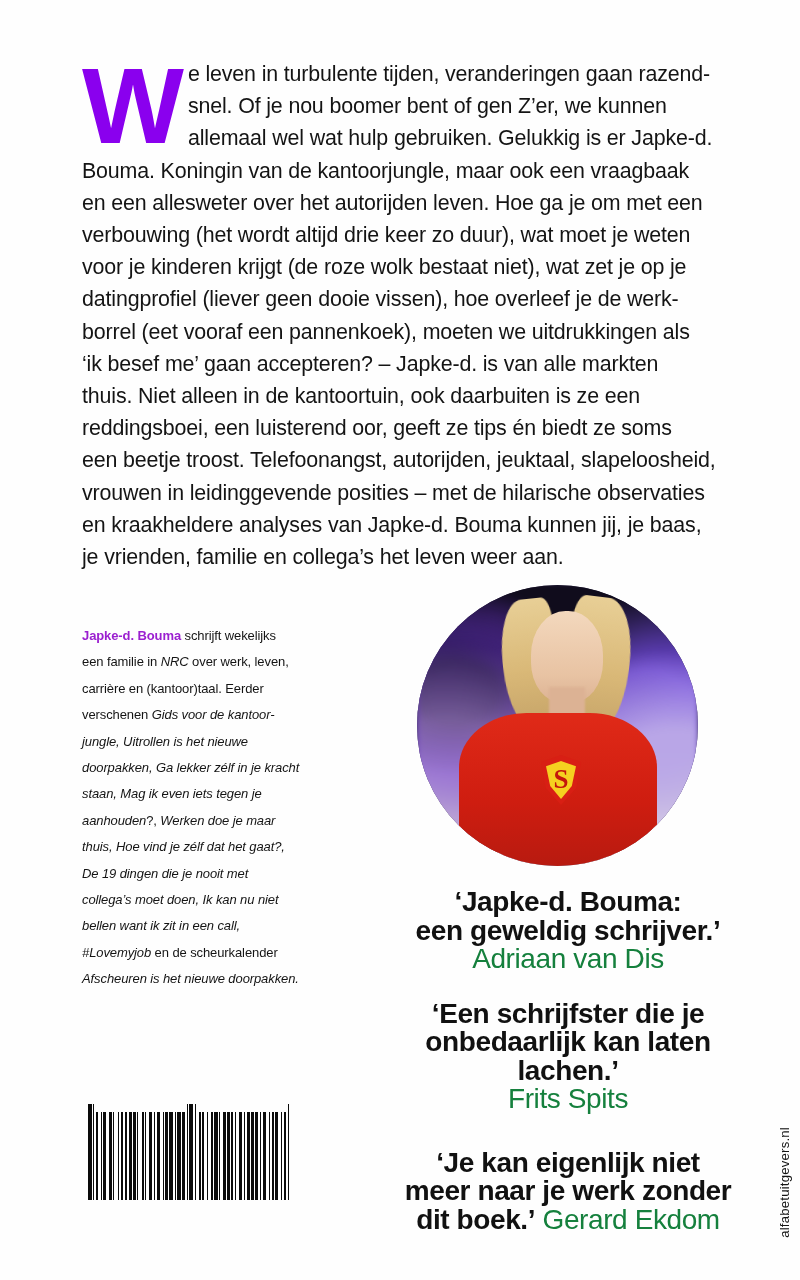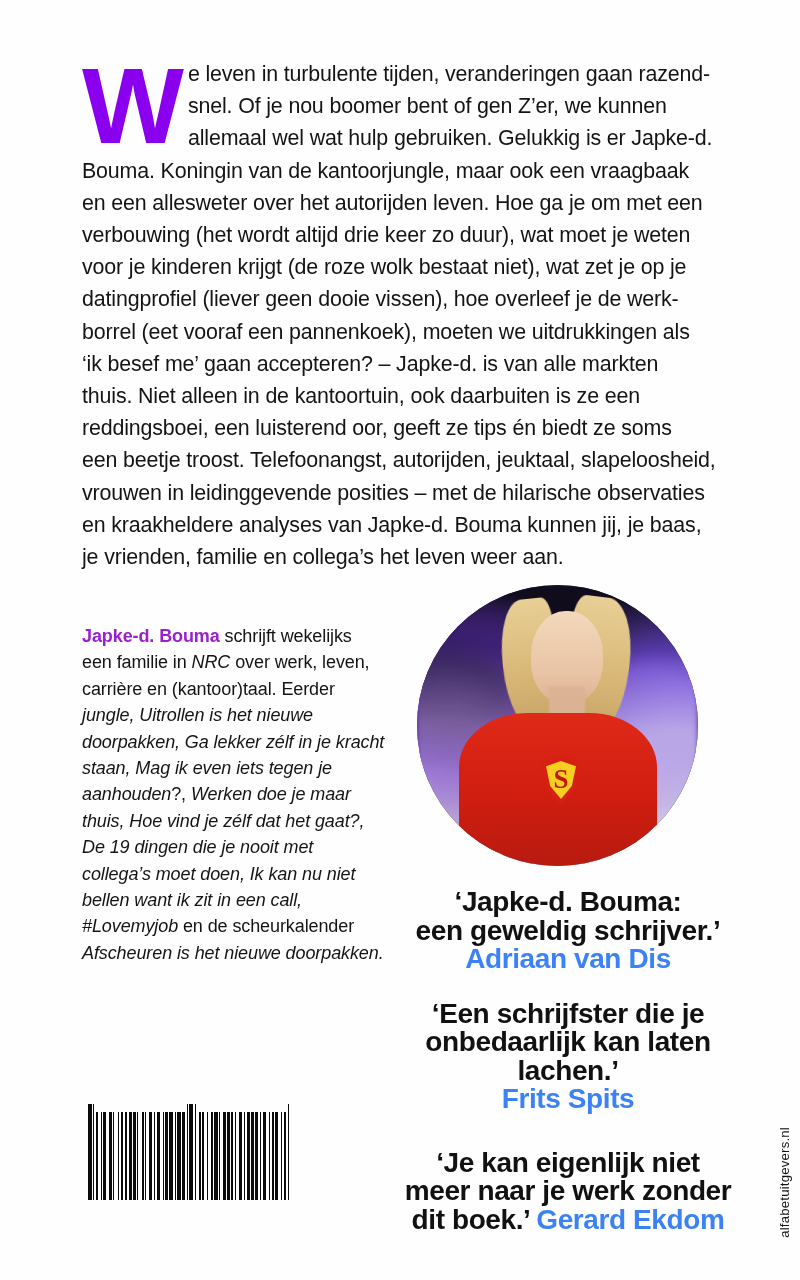--- a/index.html
+++ b/index.html
@@ -37,21 +37,21 @@
     font-family: "Liberation Sans", sans-serif;
   }
   .blurb-line { display: block; white-space: nowrap; }
 
   
   #bio {
     position: absolute;
     left: 82px;
     top: 623px;
     width: 296px;
-    font-size: 18px;
+    font-size: 13px;
     line-height: 26.4px;
     letter-spacing: -0.1px;
     color: #141414;
   }
   #bio .bio-name {
     color: #9b1fd0;
     font-weight: 700;
   }
   #bio i { font-style: italic; }
   .bio-line { display: block; white-space: nowrap; }
@@ -145,21 +145,21 @@
   }
   .quote-block { margin-bottom: 26px; }
   .quote-block:last-child { margin-bottom: 0; margin-top: 35px; }
   .quote-text {
     font-size: 28px;
     line-height: 28.5px;
     font-weight: 700;
     letter-spacing: -0.4px;
     color: #111;
   }
-  .quote-attr { color: #3b82f6; font-weight: 700; }
+  .quote-attr { color: #15803d; font-weight: 400; }
 
   
   #barcode-wrap {
     position: absolute;
     left: 88px;
     top: 1104px;
     width: 205px;
   }
   #bars {
     height: 96px;
@@ -209,20 +209,21 @@
   <span class="blurb-line">een beetje troost. Telefoonangst, autorijden, jeuktaal, slapeloosheid,</span>
   <span class="blurb-line">vrouwen in leidinggevende posities – met de hilarische observaties</span>
   <span class="blurb-line">en kraakheldere analyses van Japke-d. Bouma kunnen jij, je baas,</span>
   <span class="blurb-line">je vrienden, familie en collega’s het leven weer aan.</span>
 </div>
 
 <div id="bio">
     <span class="bio-line"><span class="bio-name">Japke-d. Bouma</span><span> schrijft wekelijks</span></span>
     <span class="bio-line"><span>een familie in </span><i>NRC</i><span> over werk, leven,</span></span>
     <span class="bio-line"><span>carrière en (kantoor)taal. Eerder</span></span>
+    <span class="bio-line"><span>verschenen </span><i>Gids voor de kantoor-</i></span>
     <span class="bio-line"><i>jungle, Uitrollen is het nieuwe</i></span>
     <span class="bio-line"><i>doorpakken, Ga lekker zélf in je kracht</i></span>
     <span class="bio-line"><i>staan, Mag ik even iets tegen je</i></span>
     <span class="bio-line"><i>aanhouden</i><span>?, </span><i>Werken doe je maar</i></span>
     <span class="bio-line"><i>thuis, Hoe vind je zélf dat het gaat?,</i></span>
     <span class="bio-line"><i>De 19 dingen die je nooit met</i></span>
     <span class="bio-line"><i>collega’s moet doen, Ik kan nu niet</i></span>
     <span class="bio-line"><i>bellen want ik zit in een call,</i></span>
     <span class="bio-line"><i>#Lovemyjob</i><span> en de scheurkalender</span></span>
     <span class="bio-line"><i>Afscheuren is het nieuwe doorpakken.</i></span>

